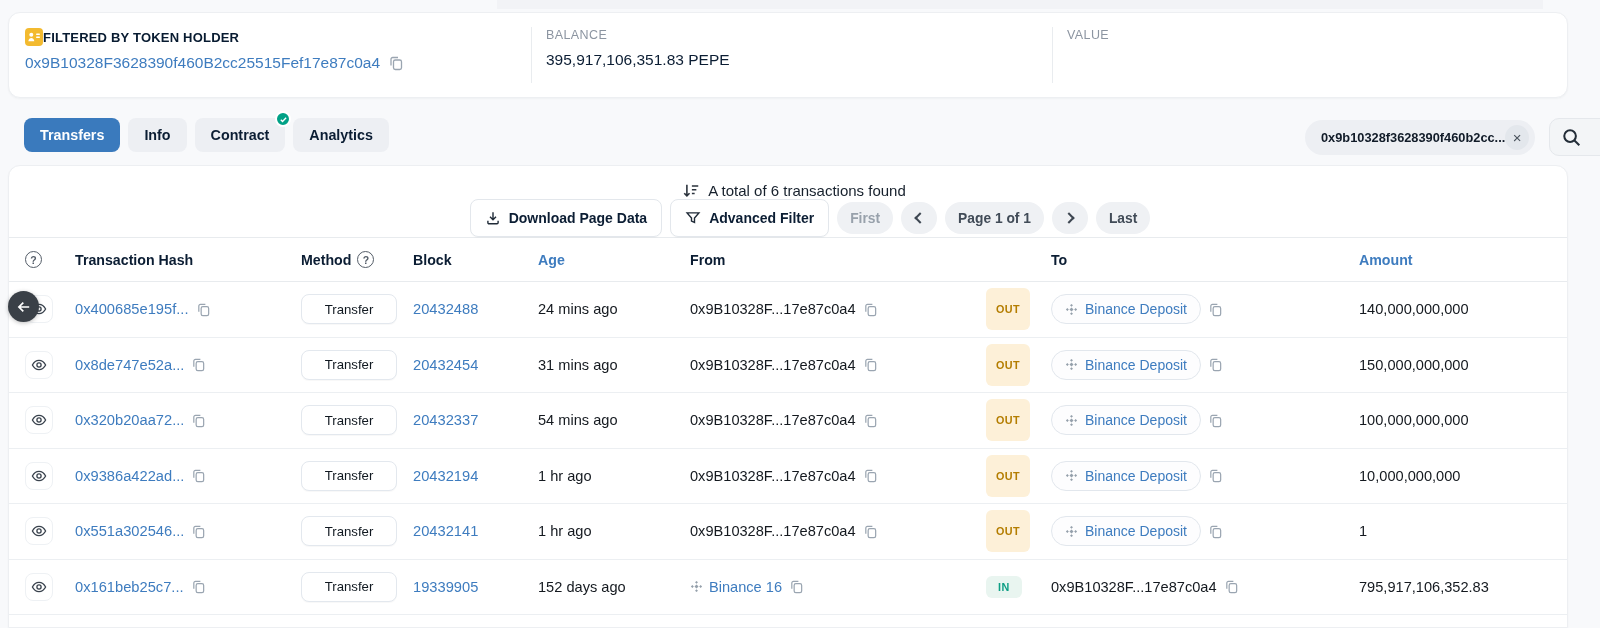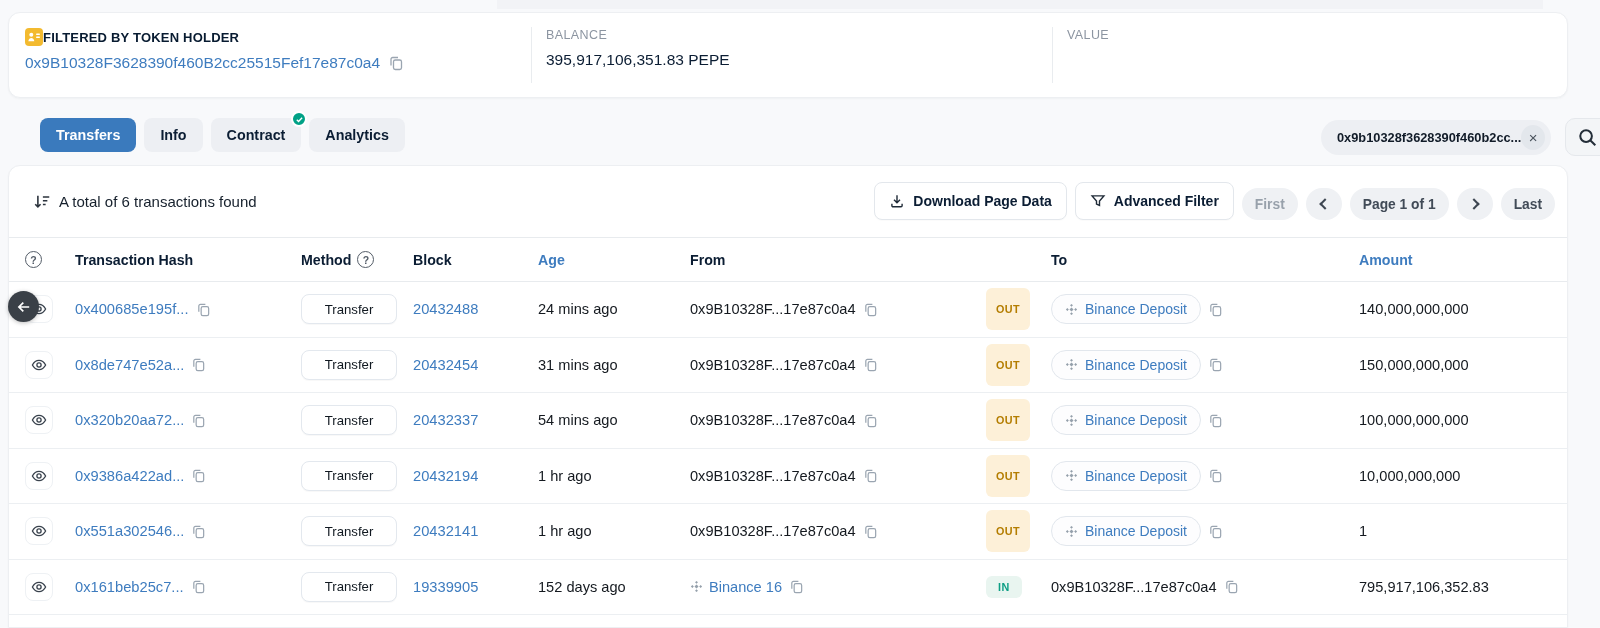--- a/index.html
+++ b/index.html
@@ -30,21 +30,21 @@
   .fc-title { font-size:13px; font-weight:700; letter-spacing:.2px; color:#081b31; }
   .fc-address-row { display:flex; align-items:center; gap:8px; margin-top:8px; }
   .fc-address { font-size:15.5px; font-weight:400; color:var(--accent-blue,#3e7cbf); text-decoration:none; }
   .fc-label { font-size:12.5px; color:#8c95a1; letter-spacing:.4px; }
   .fc-value { font-size:15.5px; color:#0b1d33; margin-top:9px; }
 
   .copy-icon { display:inline-flex; color:#9aa5b1; cursor:pointer; }
   .copy-icon svg { stroke:currentColor; fill:none; stroke-width:1.3; }
 
   
-  .tabs-row { position:absolute; left:24px; top:118px; right:0; height:36px; display:flex;padding-left:16px; }
+  .tabs-row { position:absolute; left:8px; top:118px; right:0; height:36px; display:flex;padding-left:16px; }
   .tabs { display:flex; gap:8px; }
   .tab {
     position:relative; height:34px; padding:0 16px; border:none; border-radius:8px;
     background:#edeff3; color:#0b1d33; font-family:inherit;
     font-size:14.3px; font-weight:700; display:inline-flex; align-items:center; gap:8px; cursor:pointer;
   }
   .tab.active { background:var(--tab-active-bg,#3a7abd); color:#fff; }
   .tab .check-badge {
     position:absolute; top:-7px; right:-6px; width:16px; height:16px; border-radius:50%;
     background:var(--green,#00a186); border:2px solid #fff;
@@ -72,25 +72,25 @@
   }
   .search-btn svg { stroke:#232d38; fill:none; stroke-width:1.7; }
 
   
   .main-card {
     position:absolute; left:8px; top:165px; width:1560px; height:463px;
     background:#fff; border:1px solid #edeff2; border-radius:12px 12px 0 0;
     box-shadow:0 1px 2px rgba(30,41,59,.04);
   }
   .toolbar {
-    height:38px; margin:16px 12px 0 16px; display:flex; align-items:center; justify-content:space-between;
+    height:38px; margin:16px 12px 0 16px; display:flex; align-items:center; justify-content:space-between;flex-direction:column;
   }
   .summary { display:flex; align-items:center; gap:9px; padding-left:8px; font-size:15px; color:#16202c; }
   .summary svg { stroke:#2b333d; fill:none; stroke-width:1.5; }
-  .toolbar-right { display:flex; align-items:flex-end; gap:8px;margin-left:40px; }
+  .toolbar-right { display:flex; align-items:center; gap:8px;margin-left:40px; }
   .btn-white {
     height:38px; border:1px solid #e3e7ec; background:#fff; border-radius:8px;
     display:inline-flex; align-items:center; gap:8px; padding:0 14px;
     font-family:inherit; font-size:14px; font-weight:600; color:#0b1d33; cursor:pointer;
     box-shadow:0 1px 1px rgba(0,0,0,.02);
   }
   .btn-white svg { stroke:#1f2a37; fill:none; stroke-width:1.4; }
   .pag-btn {
     height:27px; min-width:30px; border:none; border-radius:16px; background:#eff1f4;
     font-family:inherit; font-size:13.8px; font-weight:600; color:#414b57; cursor:pointer;

